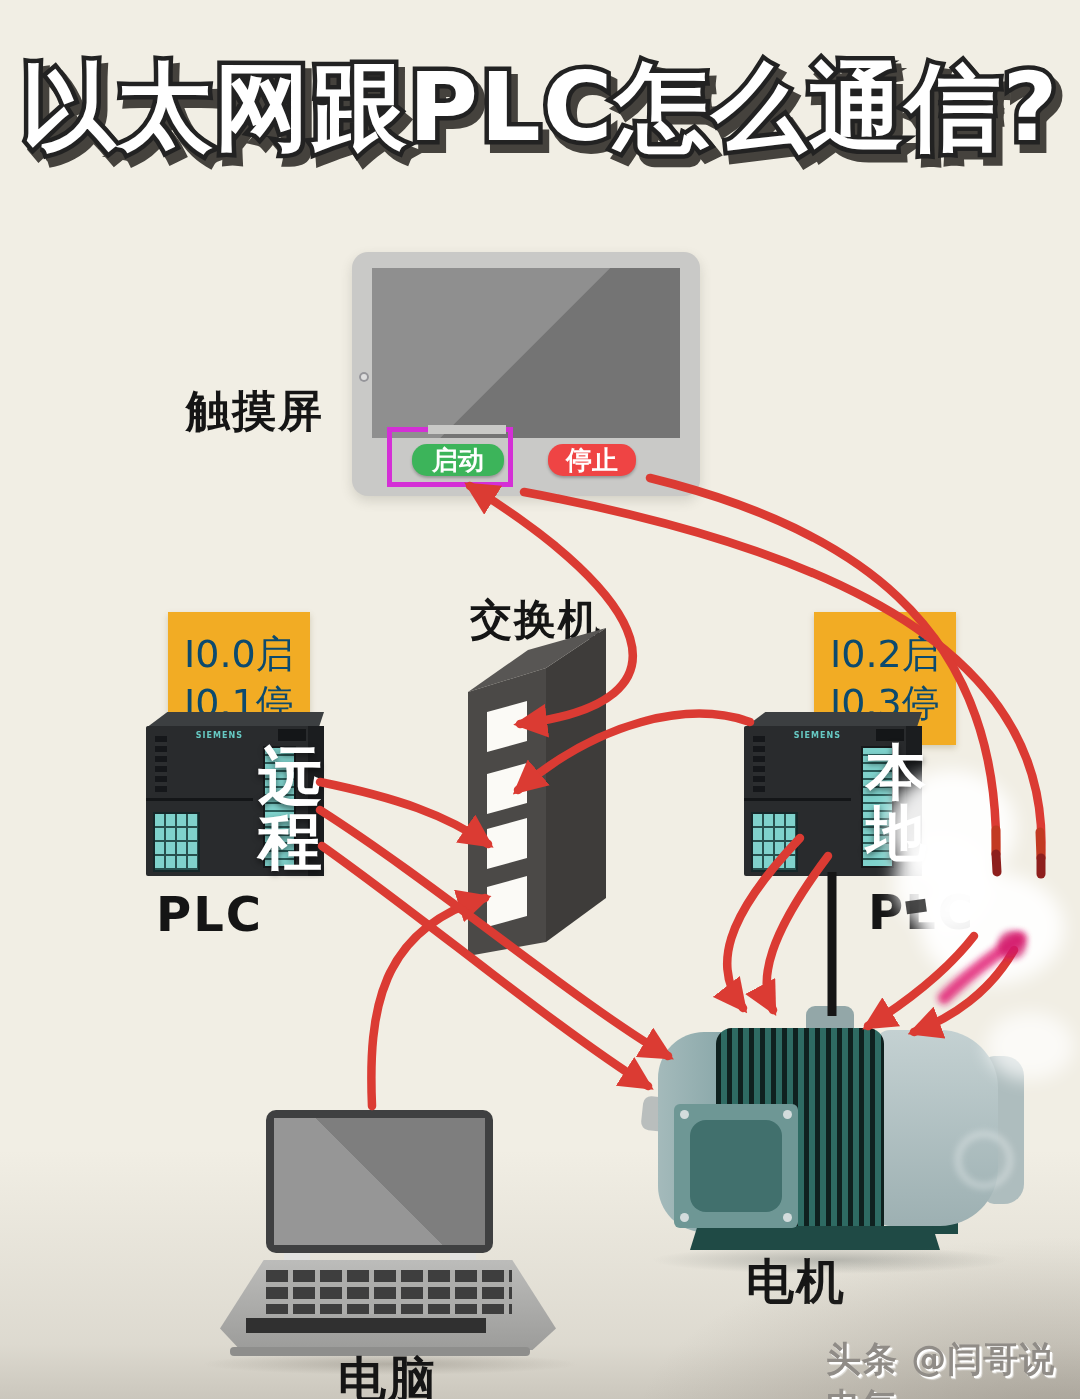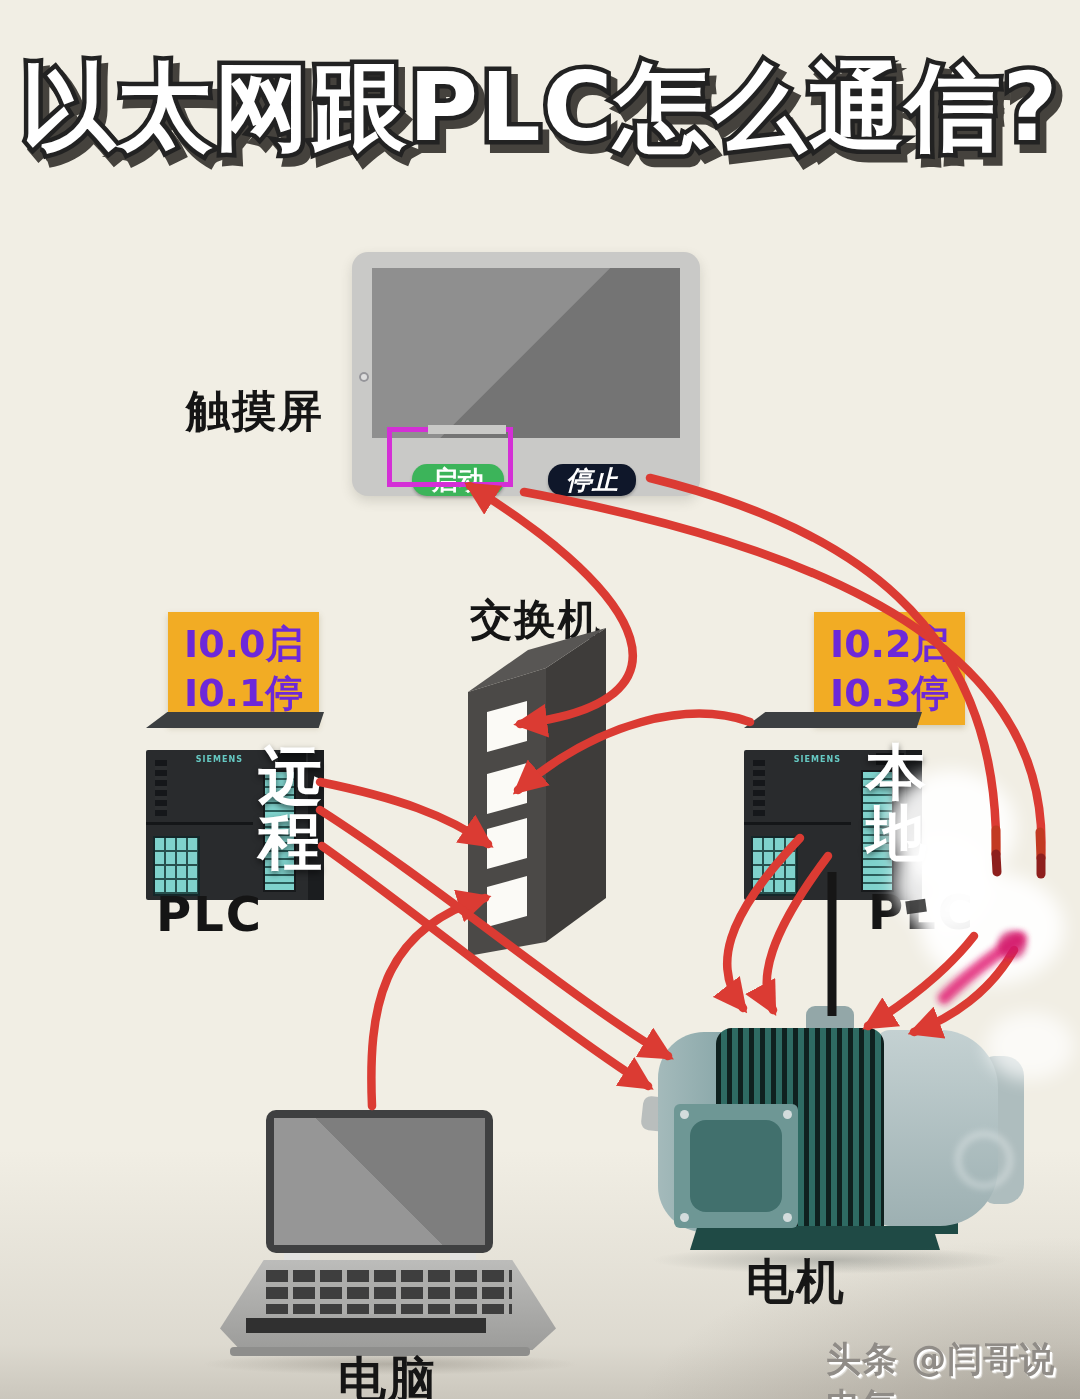--- a/index.html
+++ b/index.html
@@ -4,31 +4,31 @@
 <style>
   html,body{margin:0;padding:0;}
   body{font-family:"DejaVu Sans","Liberation Sans",sans-serif;}
   #stage{position:relative;width:1080px;height:1399px;background:#F1EEE4;overflow:hidden;}
   
   .devlabel{position:absolute;font-weight:800;color:#151515;letter-spacing:2px;}
   
   .tablet{position:absolute;left:352px;top:252px;width:348px;height:244px;background:#C9C9C7;border-radius:16px;box-shadow:0 5px 12px rgba(80,75,65,.18);}
   .tablet-screen{position:absolute;left:20px;top:16px;width:308px;height:170px;background:linear-gradient(135deg,#8f8f8f 49.7%,#747474 50%);}
   .tablet-cam{position:absolute;left:7px;top:120px;width:10px;height:10px;border-radius:50%;background:#dedede;box-shadow:inset 0 0 0 2px #96969a;}
-  .hmi-btn{position:absolute;top:192px;height:32px;border-radius:15px;color:#fff;font-weight:800;font-size:26px;display:flex;align-items:center;justify-content:center;box-shadow:0 2px 3px rgba(0,0,0,.25);margin-top:20px;}
+  .hmi-btn{position:absolute;top:192px;height:32px;border-radius:15px;color:#fff;font-weight:800;font-size:26px;display:flex;align-items:center;justify-content:center;box-shadow:0 2px 3px rgba(0,0,0,.25);}
   .btn-start{left:60px;width:92px;background:#3CB45A;}
-  .btn-stop{left:196px;width:88px;background:#0f172a;font-style:italic;}
+  .btn-stop{left:196px;width:88px;background:#ef4444;}
   .magenta-box{position:absolute;left:387px;top:427px;width:116px;height:50px;border:5px solid #D42FD6;}
   .magenta-gap{position:absolute;left:428px;top:425px;width:78px;height:9px;background:#C9C9C7;}
   
-  .iolabel{position:absolute;background:#F2AC24;color:#6d28d9;font-weight:700;font-size:38px;line-height:1.28;padding:8px 16px;box-shadow:0 3px 6px rgba(120,100,40,.25);}
+  .iolabel{position:absolute;background:#F2AC24;color:#0c4a6e;font-weight:400;font-size:38px;line-height:1.28;padding:18px 16px;box-shadow:0 3px 6px rgba(120,100,40,.25);}
   
   .plc{position:absolute;width:178px;height:176px;}
   .plc-top{position:absolute;left:0;top:0;width:178px;height:16px;background:#3c3f41;clip-path:polygon(0 100%,12% 0,100% 0,97% 100%);}
-  .plc-body{position:absolute;left:0;top:14px;width:178px;height:150px;background:#292b2d;border-radius:2px;margin-top:24px;}
+  .plc-body{position:absolute;left:0;top:14px;width:178px;height:150px;background:#292b2d;border-radius:2px;}
   .plc-brand{position:absolute;left:28%;top:5px;font-size:8px;font-weight:700;color:#66c9c3;letter-spacing:1px;}
   .plc-hole{position:absolute;left:74%;top:3px;width:16%;height:12px;background:#141618;}
   .plc-vent{position:absolute;left:66%;top:20px;width:16%;height:118px;background:repeating-linear-gradient(180deg,#7fd2cc 0 6px,#2a5d5a 6px 8px);border:2px solid #171a1c;}
   .plc-slots{position:absolute;left:5%;top:10px;width:7%;height:56px;background:repeating-linear-gradient(180deg,#15171a 0 6px,#2c2e30 6px 10px);}
   .plc-hline{position:absolute;left:0;top:72px;width:60%;height:3px;background:#141618;}
   .plc-term{position:absolute;left:4%;top:86px;width:24%;height:56px;background:#7fd2cc;border:2px solid #152729;background-image:repeating-linear-gradient(90deg,transparent 0 9px,#27514e 9px 11px),repeating-linear-gradient(180deg,transparent 0 12px,#27514e 12px 14px);}
   .plc-shade{position:absolute;right:0;top:0;width:9%;height:150px;background:#1b1d1f;}
   .mode-tag{position:absolute;width:1em;font-weight:800;color:#ffffff;line-height:1.02;word-break:break-all;text-shadow:0 3px 6px rgba(0,0,0,.55);}
   
   .motor{position:absolute;left:630px;top:1000px;width:400px;height:300px;}

